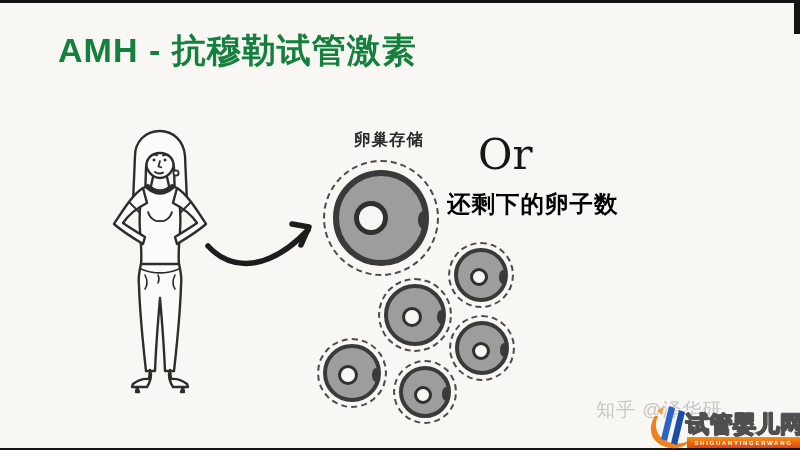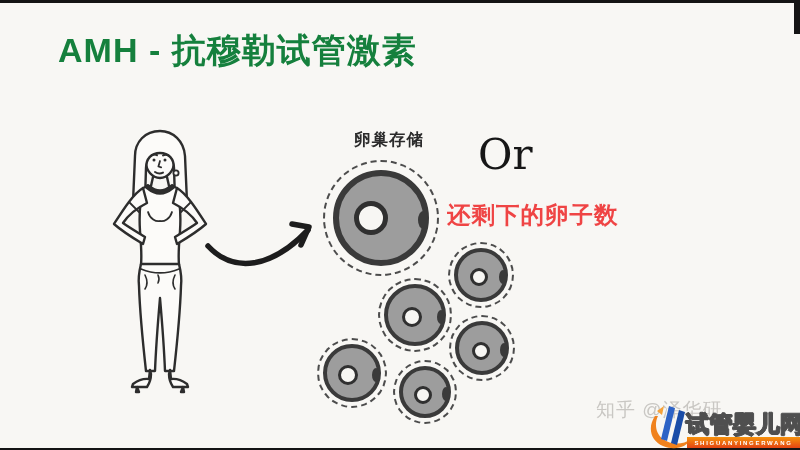--- a/index.html
+++ b/index.html
@@ -5,21 +5,21 @@
   html,body{margin:0;padding:0;}
   body{font-family:"Liberation Sans","DejaVu Sans",sans-serif;}
   #stage{position:relative;width:800px;height:450px;background:#f8f7f4;overflow:hidden;}
   .abs{position:absolute;}
   #top-edge{left:0;top:0;width:800px;height:3px;background:#141414;}
   #bottom-edge{left:0;top:448px;width:800px;height:2px;background:#141414;}
   #right-sliver{right:0;top:0;width:6px;height:34px;background:#141414;}
   #page-title{left:58px;top:28px;font-size:34px;font-weight:800;color:#15803d;letter-spacing:1px;white-space:nowrap;}
   #ovary-label{left:341px;top:129px;font-size:16.5px;font-weight:700;color:#2b2b2b;letter-spacing:1px;margin-left:13px;}
   #or-label{left:478px;top:130px;font-family:"DejaVu Serif","Liberation Serif",serif;font-size:42px;font-weight:400;color:#171717;}
-  #remaining-label{left:447px;top:199px;font-size:23.5px;font-weight:800;color:#ef4444;letter-spacing:1px;white-space:nowrap;}
+  #remaining-label{left:447px;top:188px;font-size:23.5px;font-weight:800;color:#000000;letter-spacing:1px;white-space:nowrap;}
   .egg{position:absolute;border:2px dashed #4c4c4c;border-radius:50%;box-sizing:border-box;}
   .egg-body{position:absolute;border-style:solid;border-radius:50%;box-sizing:border-box;}
   .egg-nucleus{position:absolute;border-style:solid;border-radius:50%;box-sizing:border-box;}
   .egg-notch{position:absolute;border-radius:50%;}
   #watermark{left:596px;top:397px;font-size:19px;color:#c9c7c3;letter-spacing:1px;white-space:nowrap;z-index:3;}
   #logo{z-index:4;}
   #logo-title{left:686px;top:409px;font-size:23px;font-weight:800;color:#ffffff;letter-spacing:0.5px;white-space:nowrap;
     -webkit-text-stroke:1.2px #4f4f4f;
     text-shadow:1px 0 0 #4f4f4f,-1px 0 0 #4f4f4f,0 1px 0 #4f4f4f,0 -1px 0 #4f4f4f;}
   #logo-banner{left:687px;top:437px;width:113px;height:11px;background:linear-gradient(#f5920c,#e34413);

